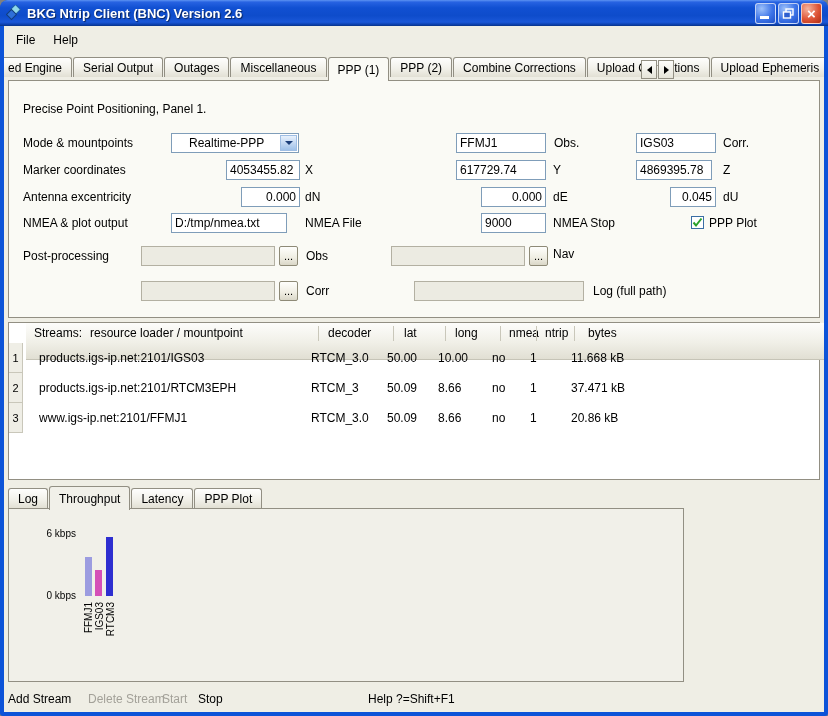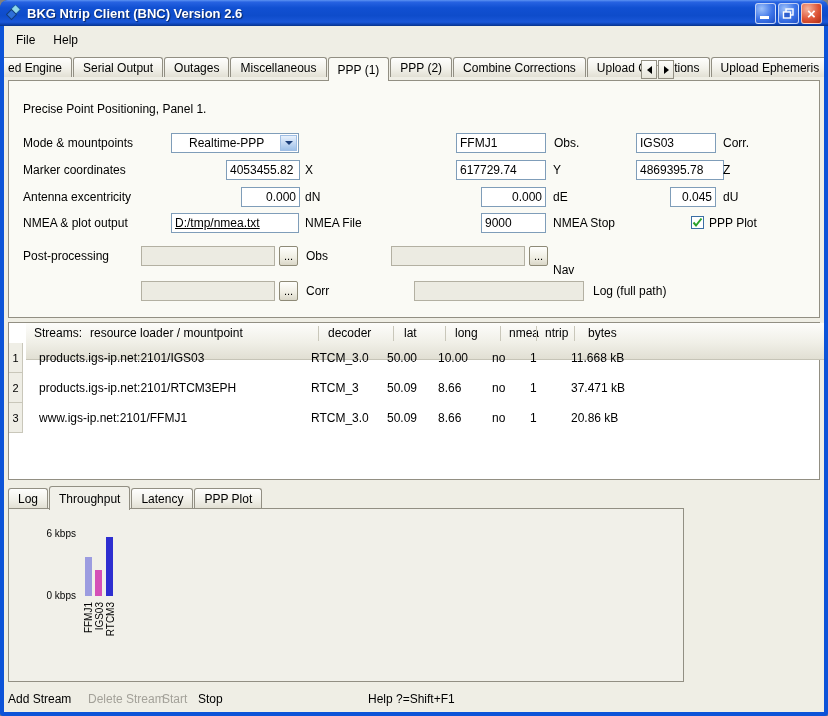--- a/index.html
+++ b/index.html
@@ -165,50 +165,50 @@
       <input class="field" style="left: 447px; top: 52px; width: 90px;" value="FFMJ1">
       <span class="lbl" style="left:545px;top:52px">Obs.</span>
       <input class="field" style="left: 627px; top: 52px; width: 80px;" value="IGS03">
       <span class="lbl" style="left:714px;top:52px">Corr.</span>
 
       <span class="lbl" style="left:14px;top:79px">Marker coordinates</span>
       <input class="field" style="left: 217px; top: 79px; width: 74px;" value="4053455.82">
       <span class="lbl" style="left:296px;top:79px">X</span>
       <input class="field" style="left: 447px; top: 79px; width: 90px;" value="617729.74">
       <span class="lbl" style="left:544px;top:79px">Y</span>
-      <input class="field" style="left: 627px; top: 79px; width: 88px;" value="4869395.78">
+      <input class="field" style="left: 627px; top: 79px; width: 76px;" value="4869395.78">
       <span class="lbl" style="left:714px;top:79px">Z</span>
 
       <span class="lbl" style="left:14px;top:106px">Antenna excentricity</span>
       <input class="field ra" style="left: 232px; top: 106px; width: 59px;" value="0.000">
       <span class="lbl" style="left:296px;top:106px">dN</span>
       <input class="field ra" style="left: 472px; top: 106px; width: 65px;" value="0.000">
       <span class="lbl" style="left:544px;top:106px">dE</span>
       <input class="field ra" style="left: 661px; top: 106px; width: 46px;" value="0.045">
       <span class="lbl" style="left:714px;top:106px">dU</span>
 
       <span class="lbl" style="left:14px;top:132px">NMEA &amp; plot output</span>
-      <input class="field" style="left: 162px; top: 132px; width: 128px; text-decoration: underline;" value="D:/tmp/nmea.txt">
+      <input class="field" style="left: 162px; top: 132px; width: 116px;" value="D:/tmp/nmea.txt">
       <span class="lbl" style="left:296px;top:132px">NMEA File</span>
       <input class="field" style="left: 472px; top: 132px; width: 65px;" value="9000">
       <span class="lbl" style="left:544px;top:132px">NMEA Stop</span>
       <span class="checkbox" style="left:682px;top:135px">
         <svg width="11" height="11" viewBox="0 0 11 11">
           <polyline points="1.5,5.5 4,8.5 9.5,1.5" fill="none" stroke="#2BA12B" stroke-width="2"></polyline>
         </svg>
       </span>
       <span class="lbl" style="left:700px;top:132px">PPP Plot</span>
 
       <span class="lbl" style="left:14px;top:165px">Post-processing</span>
       <input class="field" disabled="" style="left: 132px; top: 165px; width: 134px;">
       <button class="browse" style="left:270px;top:165px">...</button>
       <span class="lbl" style="left:297px;top:165px">Obs</span>
       <input class="field" disabled="" style="left: 382px; top: 165px; width: 134px;">
       <button class="browse" style="left:520px;top:165px">...</button>
-      <span class="lbl" style="left:544px;top:179px">Nav</span>
+      <span class="lbl" style="left:544px;top:163px">Nav</span>
 
       <input class="field" disabled="" style="left: 132px; top: 200px; width: 134px;">
       <button class="browse" style="left:270px;top:200px">...</button>
       <span class="lbl" style="left:297px;top:200px">Corr</span>
       <input class="field" disabled="" style="left: 405px; top: 200px; width: 170px;">
       <span class="lbl" style="left:584px;top:200px">Log (full path)</span>
     </div>
 
     <div class="streams">
       <div class="thead">

